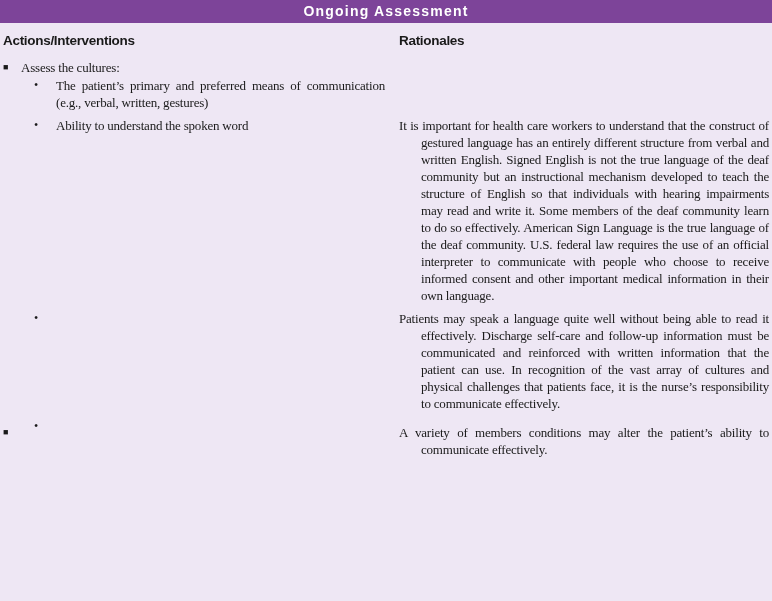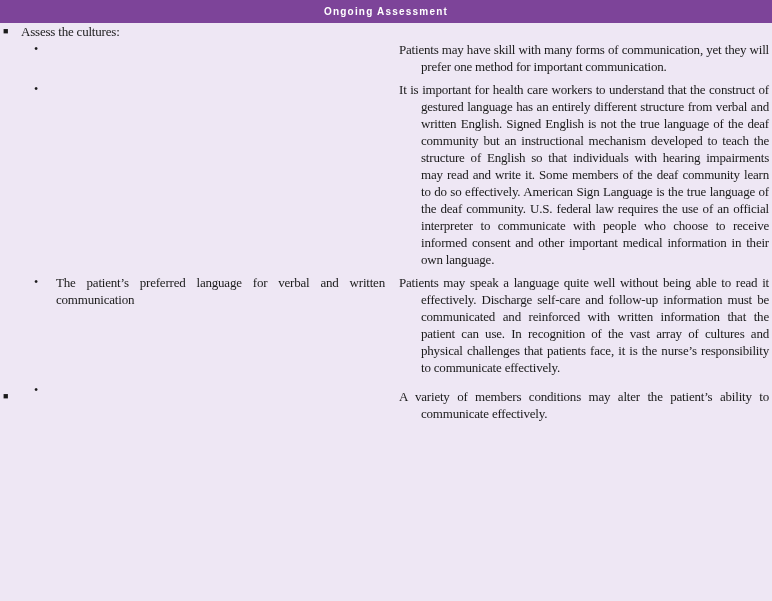--- a/index.html
+++ b/index.html
@@ -20,21 +20,21 @@
     letter-spacing: -0.2px;
   }
   .banner {
     height: 23px;
     background: var(--banner-bg);
     color: #ffffff;
     text-align: center;
     line-height: 23px;
     font-family: "Liberation Sans", sans-serif;
     font-weight: bold;
-    font-size: 10px;
+    font-size: 14px;
     letter-spacing: 1.2px;
   }
   .content { padding: 0 3px; }
   .col-headers {
     display: flex;
     margin: 9px 0 10px 0;
     font-family: "Liberation Sans", sans-serif;
     font-weight: bold;
     font-size: 13.5px;
     letter-spacing: -0.3px;
@@ -64,63 +64,65 @@
 </style>
 </head>
 <body>
 
 <div class="banner">
   <span>Ongoing Assessment</span>
 </div>
 
 <div class="content">
 
+  <div class="col-headers">
+    <div class="left-h">Actions/Interventions</div>
+    <div class="right-h">Rationales</div>
+  </div>
 
   <div class="row" style="margin-bottom:1px;">
     <div class="cell-left">
       <div class="item square">
         <span class="bullet">■</span>
         <span>Assess the cultures:</span>
       </div>
     </div>
     <div class="col-gap"></div>
     <div class="cell-right">
       <p class="para"></p>
     </div>
   </div>
 
   <div class="row">
     <div class="cell-left">
       <div class="item dot">
         <span class="bullet">•</span>
+        <span>The patient’s primary and preferred means of communication (e.g., verbal, written, gestures)</span>
       </div>
     </div>
     <div class="col-gap"></div>
-    <div class="cell-right">
-      <p class="para">Patients may have skill with many forms of communication, yet they will prefer one method for important communication.</p>
-    </div>
   </div>
 
   <div class="row">
     <div class="cell-left">
       <div class="item dot">
         <span class="bullet">•</span>
+        <span>Ability to understand the spoken word</span>
       </div>
     </div>
     <div class="col-gap"></div>
     <div class="cell-right">
       <p class="para">It is important for health care workers to understand that the construct of gestured language has an entirely different structure from verbal and written English. Signed English is not the true language of the deaf community but an instructional mechanism developed to teach the structure of English so that individuals with hearing impairments may read and write it. Some members of the deaf community learn to do so effectively. American Sign Language is the true language of the deaf community. U.S. federal law requires the use of an official interpreter to communicate with people who choose to receive informed consent and other important medical information in their own language.</p>
     </div>
   </div>
 
   <div class="row" style="margin-top:4px;">
     <div class="cell-left">
       <div class="item dot">
         <span class="bullet">•</span>
-        <span>The patient’s preferred language for verbal and written communication</span>
       </div>
     </div>
     <div class="col-gap"></div>
     <div class="cell-right">
       <p class="para">Patients may speak a language quite well without being able to read it effectively. Discharge self-care and follow-up information must be communicated and reinforced with written information that the patient can use. In recognition of the vast array of cultures and physical challenges that patients face, it is the nurse’s responsibility to communicate effectively.</p>
     </div>
   </div>
 
   <div class="row">
     <div class="cell-left">

